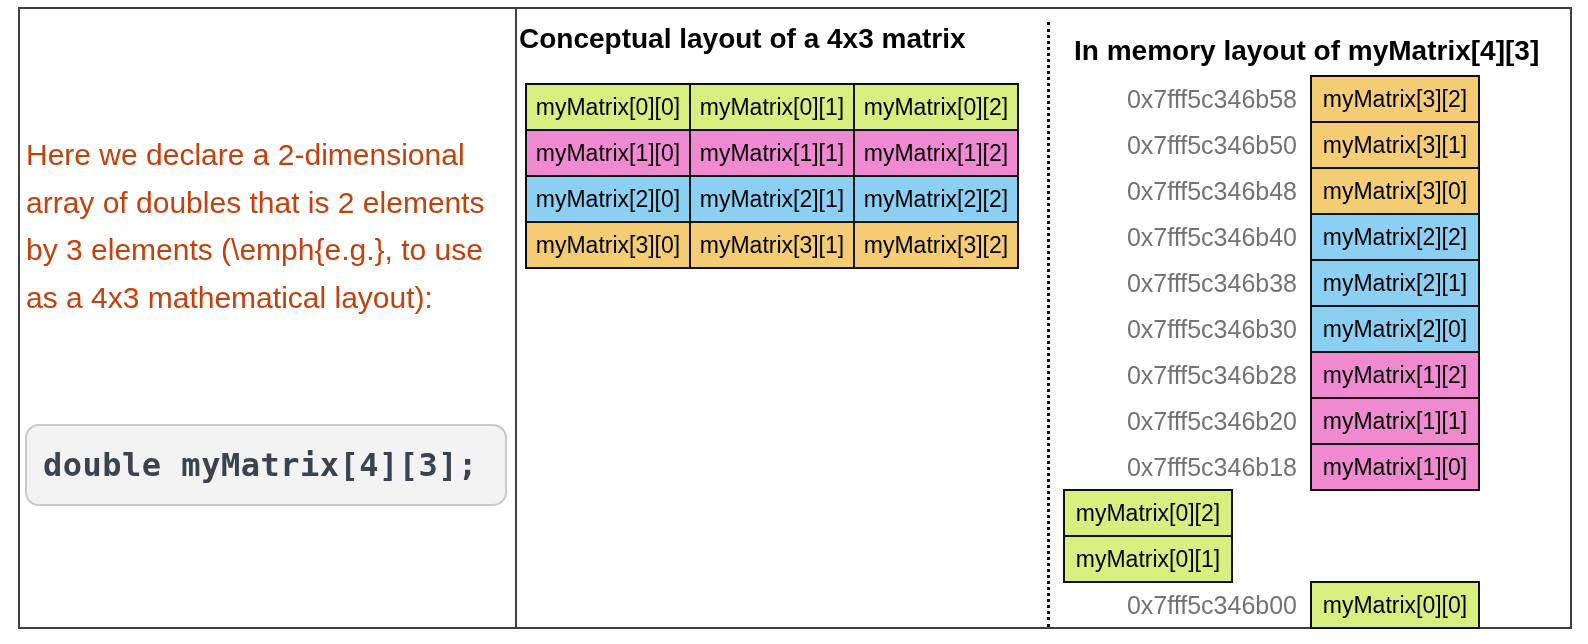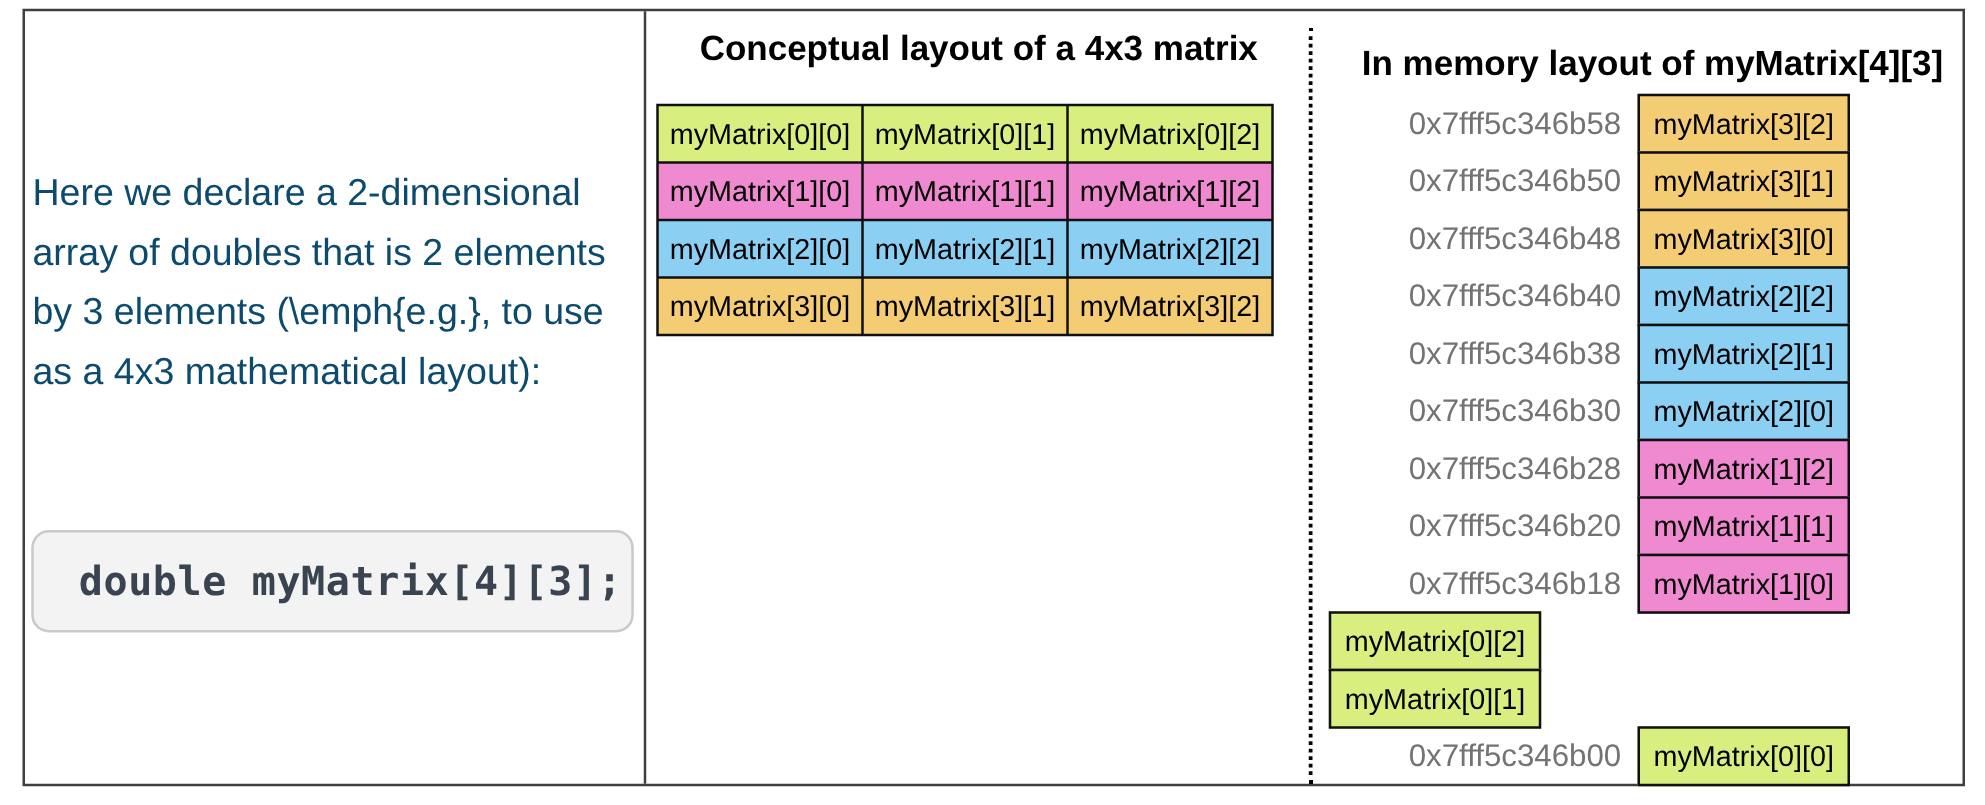--- a/index.html
+++ b/index.html
@@ -12,37 +12,37 @@
     border: 2px solid #3f3f3f; background: #ffffff;
   }
 
   
   .left-panel {
     position: absolute; left: 0; top: 0; bottom: 0; width: 497px;
     border-right: 2px solid #3f3f3f;
   }
   .paragraph {
     position: absolute; left: 6px; top: 122px; width: 486px;
-    color: #0c4a6e; font-size: 30px; line-height: 47.5px;
+    color: #c2410c; font-size: 30px; line-height: 47.5px;
   }
   .paragraph .line { white-space: nowrap; }
   .code-box {
     position: absolute; left: 5px; top: 415px; width: 482px; height: 82px;
     background: #f3f3f3; border: 2px solid #c9c9c9; border-radius: 14px;
-    display: flex; align-items: center; padding-left: 36px;
+    display: flex; align-items: center; padding-left: 16px;
   }
   .code-box code {
     font-family: "DejaVu Sans Mono", monospace; font-weight: bold;
     font-size: 32px; color: #3a4450; letter-spacing: 0.5px;
   }
 
   
   .mid-panel { position: absolute; left: 499px; top: 0; width: 528px; }
   .panel-title {
-    margin-top: 14px; text-align: center;
+    margin-top: 14px; text-align: left;
     font-size: 28px; font-weight: bold; color: #000;
   }
   .matrix {
     margin: 28px 0 0 6px; width: 494px;
     display: grid; grid-template-columns: repeat(3, 1fr);
     background: #101010; padding: 2px; gap: 2px;
   }
   .matrix-cell {
     height: 44px; display: flex; align-items: center; justify-content: center;
     font-size: 23px; color: #000; white-space: nowrap;

